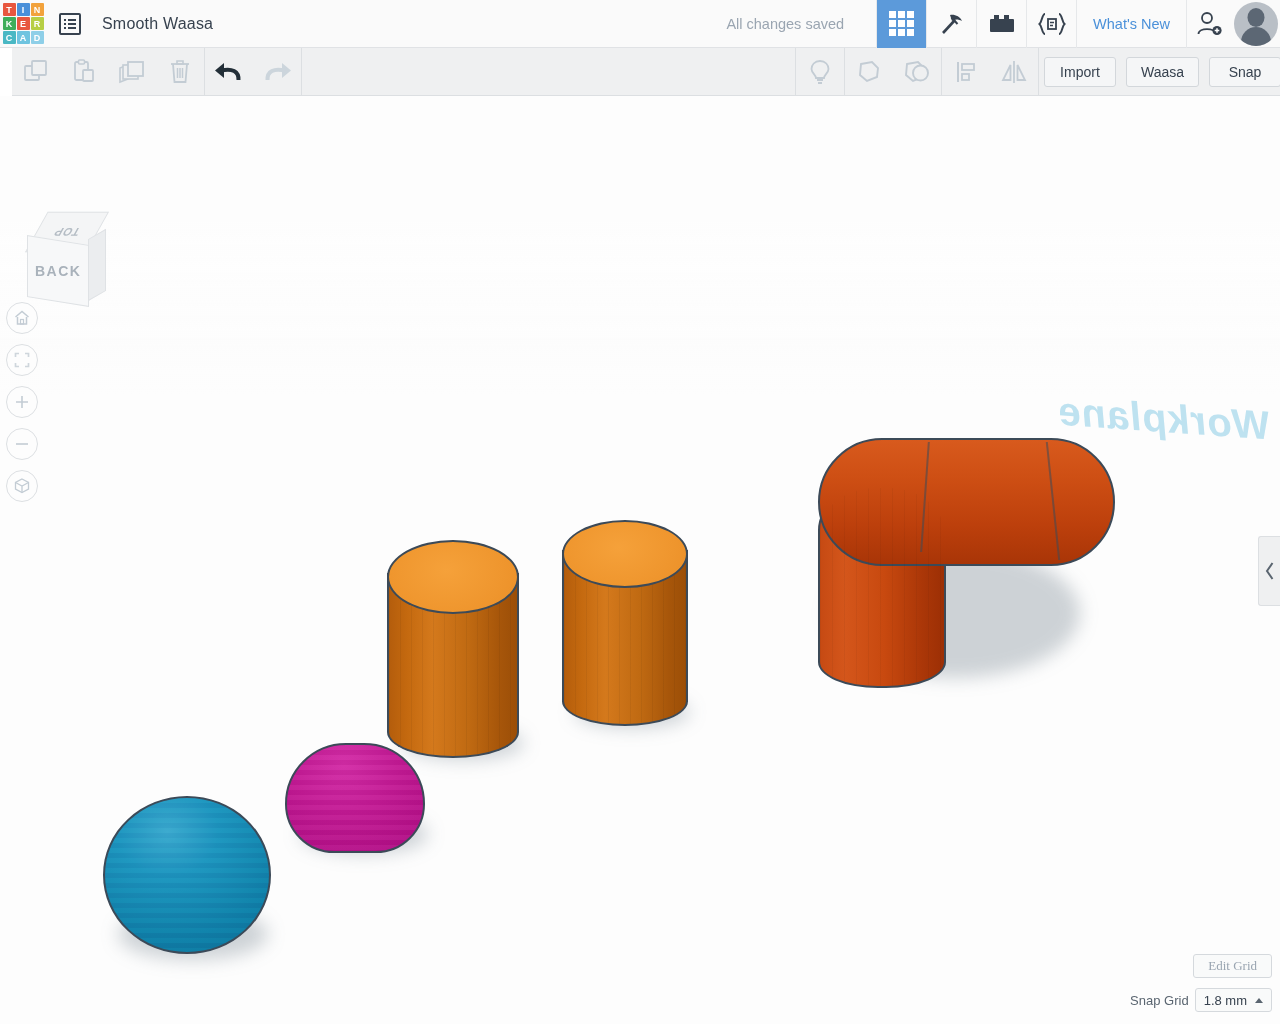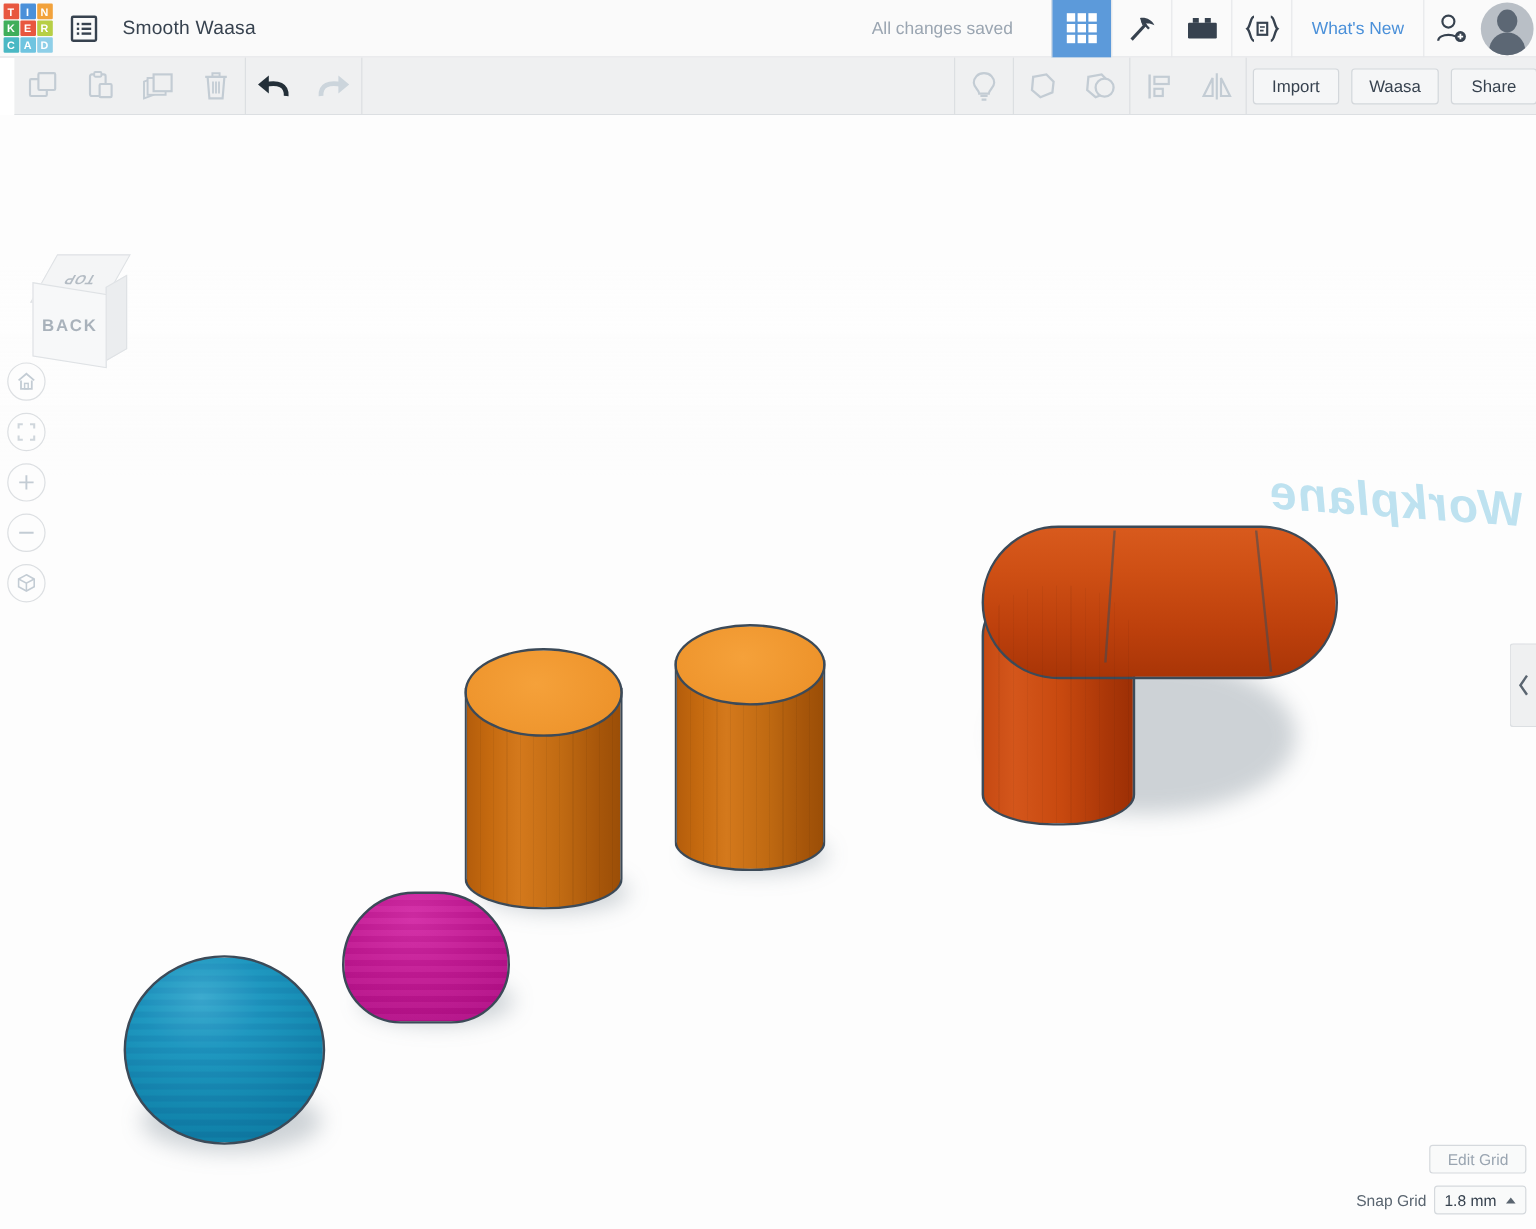--- a/index.html
+++ b/index.html
@@ -345,21 +345,21 @@
     display: flex; align-items: center; justify-content: center;
   }
 
   
   .edit-grid-btn {
     position: absolute; right: 8px; bottom: 46px;
     height: 24px; padding: 0 14px;
     border: 1px solid #d5d9dd; border-radius: 3px;
     background: rgba(248,249,250,.9);
     color: #9aa5b1; font-size: 13px;
-    display: flex; align-items: center; justify-content: center;
+    display: flex; align-items: center; justify-content: center; font-family: Liberation Serif, serif;
   }
   .snap-row {
     position: absolute; right: 8px; bottom: 12px;
     display: flex; align-items: center; gap: 6px;
   }
   .snap-label { font-size: 13px; color: #5a6570; }
   .snap-select {
     height: 24px; min-width: 72px;
     border: 1px solid #d5d9dd; border-radius: 3px;
     background: rgba(248,249,250,.9);
@@ -563,21 +563,21 @@
       <path d="M15 3 v22" stroke="#c3ccd4" stroke-width="1.8"></path>
       <path d="M11.5 7 L11.5 22 L4 22 Z" stroke="#c3ccd4" stroke-width="1.8" fill="none"></path>
       <path d="M18.5 7 L18.5 22 L26 22 Z" stroke="#c3ccd4" stroke-width="1.8" fill="none"></path>
     </svg>
   </div>
 
   <div class="tb-sep"></div>
 
   <div class="tb-text-btn">Import</div>
   <div class="tb-text-btn">Waasa</div>
-  <div class="tb-text-btn">Share</div>
+  <div class="tb-text-btn">Snap</div>
   <div style="width:6px"></div>
 </div>
 
 <div class="canvas">
 
   <div class="wp-clip">
     <div class="workplane"></div>
   </div>
   <div class="wp-fade"></div>
   <div class="wp-watermark">Workplane</div>

